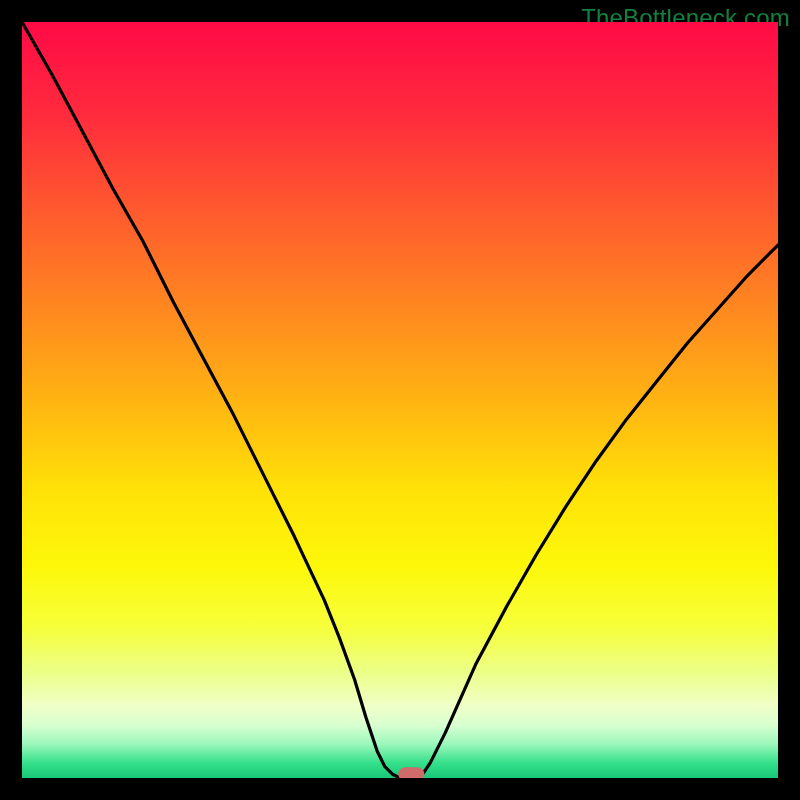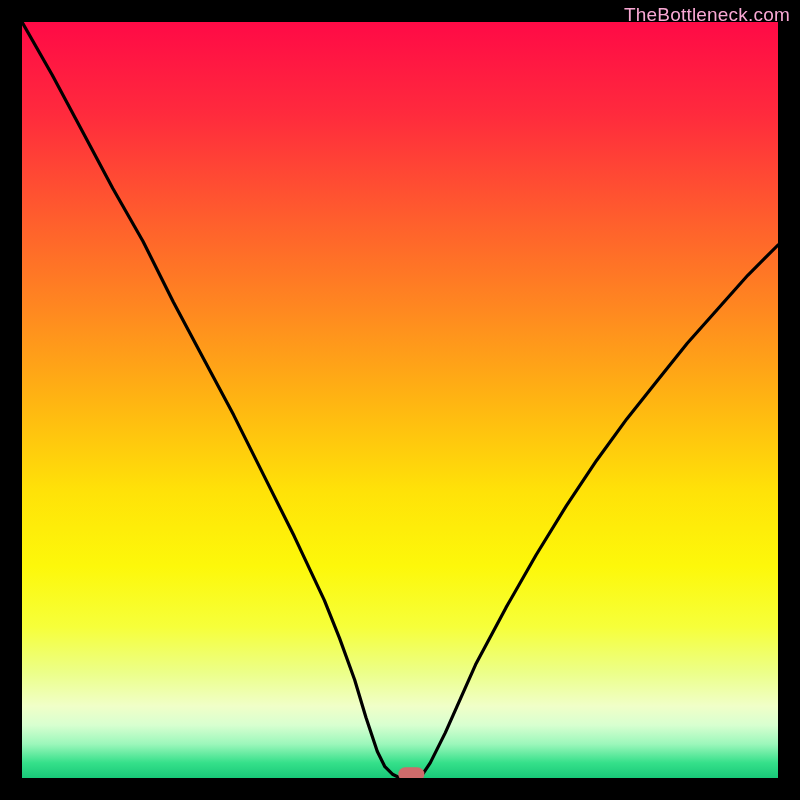--- a/index.html
+++ b/index.html
@@ -22,22 +22,22 @@
     left: 22px;
     top: 22px;
     width: 756px;
     height: 756px;
     overflow: hidden;
   }
   .watermark {
     position: absolute;
     top: 4px;
     right: 10px;
-    color: #f9a8d4;
-    font-size: 19px;
+    color: #15803d;
+    font-size: 24px;
     font-weight: 500;
     letter-spacing: 0.2px;
     user-select: none;
   }
 </style>
 </head>
 <body>
 
 <div class="chart-wrap">
   <div class="watermark">TheBottleneck.com</div>

